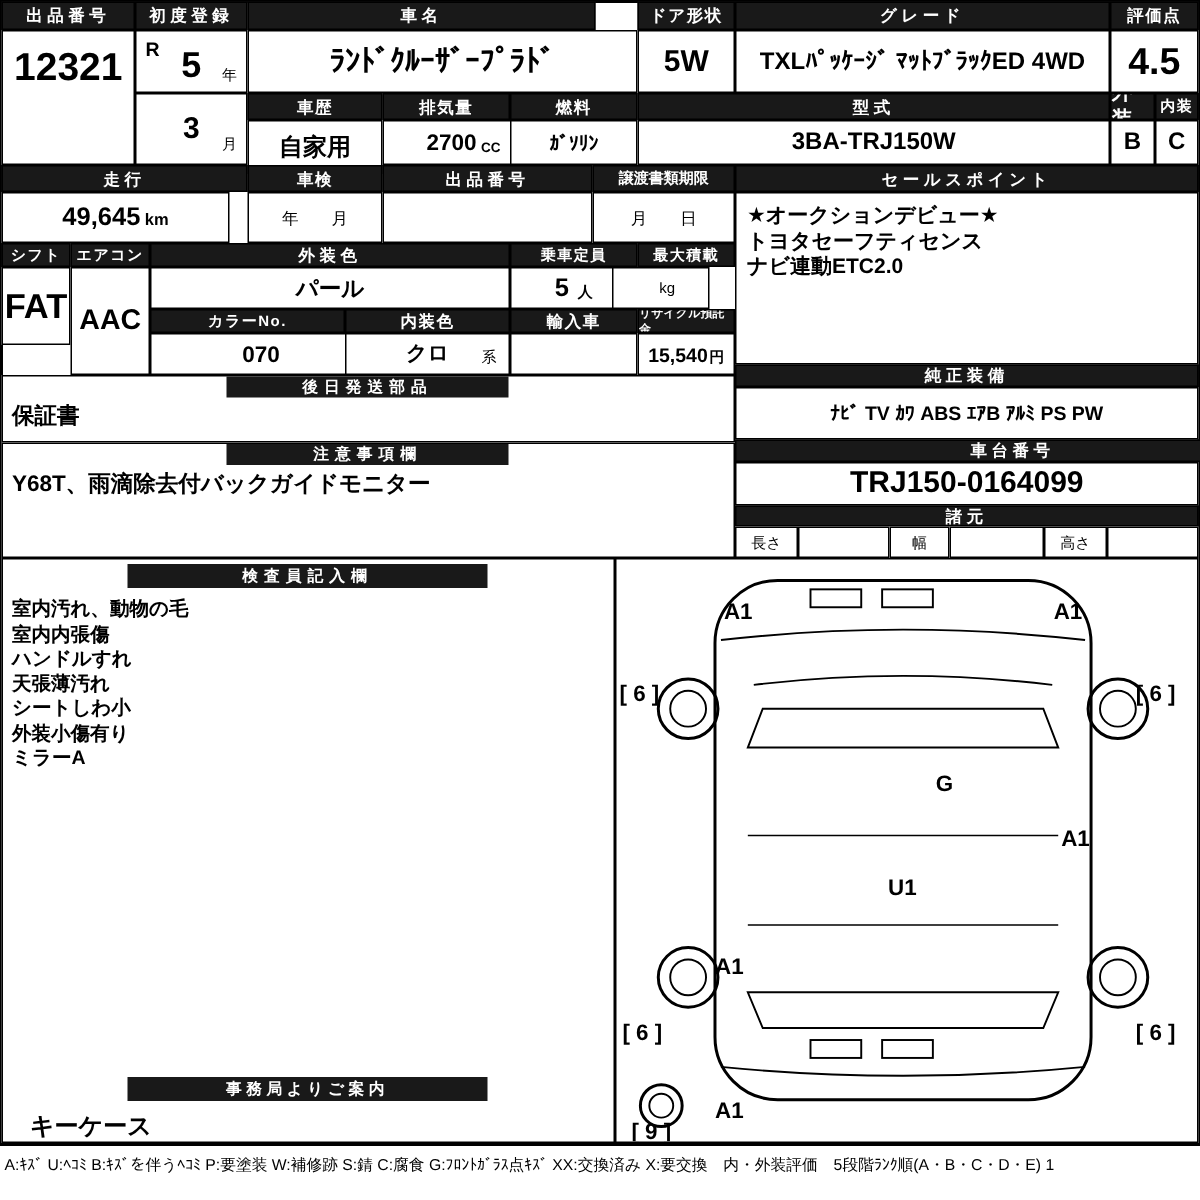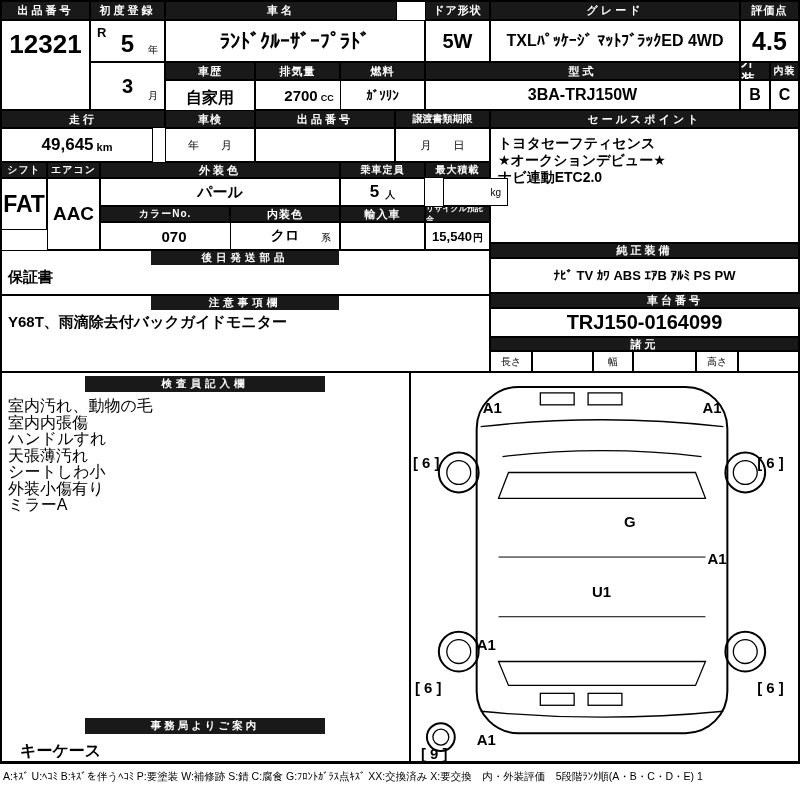--- a/index.html
+++ b/index.html
@@ -8,21 +8,21 @@
   .sheet { position:absolute; left:0; top:0; width:800px; height:800px; background:#fff; overflow:hidden; }
   .frame { position:absolute; left:0; top:0; width:800px; height:764px; border:2px solid #000; }
   .cell { position:absolute; border:1px solid #000; display:flex; align-items:center; justify-content:center; overflow:hidden; background:#fff; }
   .hdr { background:var(--hdr-bg,#191919); color:#fff; font-size:11px; font-weight:bold; letter-spacing:3px; }
   .hdr.tight { letter-spacing:1px; }
   .val { font-weight:bold; }
   .strip { position:absolute; background:var(--hdr-bg,#191919); color:#fff; font-size:10.5px; font-weight:bold;
     letter-spacing:4px; display:flex; align-items:center; justify-content:center; z-index:2; }
   .freeText { position:absolute; font-weight:bold; z-index:2; white-space:nowrap; }
   .sp-line { font-size:14px; font-weight:bold; line-height:17px; white-space:nowrap; }
-  .insp-line { font-size:16px; font-weight:normal; line-height:16.5px; white-space:nowrap; }
+  .insp-line { font-size:13px; font-weight:bold; line-height:16.5px; white-space:nowrap; }
   .spec-label { font-size:10px; }
   .unit { font-weight:bold; }
   svg .ol { fill:none; stroke:#000; }
   #diag-ann text { font-weight:bold; font-size:15px; fill:#000; }
   .legend { position:absolute; font-size:10.5px; white-space:nowrap; }
 </style>
 </head>
 <body>
 
 <div class="sheet">
@@ -84,39 +84,39 @@
   <div class="cell" style="left:165px;top:128px;width:90px;height:34px;font-size:11px">年　　月</div>
 
   <div class="cell hdr" style="left:255px;top:110px;width:140px;height:18px">出品番号</div>
   <div class="cell" style="left:255px;top:128px;width:140px;height:34px"></div>
 
   <div class="cell hdr" style="left:395px;top:110px;width:95px;height:18px;font-size:10px;letter-spacing:0">譲渡書類期限</div>
   <div class="cell" style="left:395px;top:128px;width:95px;height:34px;font-size:11px">月　　日</div>
 
   <div class="cell hdr" style="left:490px;top:110px;width:309px;height:18px">セールスポイント</div>
   <div class="cell" style="left:490px;top:128px;width:309px;height:115px;flex-direction:column;align-items:flex-start;justify-content:flex-start;padding:6px 7px">
+      <div class="sp-line">★オークションデビュー★</div>
       <div class="sp-line">トヨタセーフティセンス</div>
-      <div class="sp-line">★オークションデビュー★</div>
       <div class="sp-line">ナビ連動ETC2.0</div>
     </div>
 
   <div class="cell hdr tight" style="left:1px;top:162px;width:46px;height:16px;font-size:10px">シフト</div>
   <div class="cell hdr tight" style="left:47px;top:162px;width:53px;height:16px;font-size:10px">エアコン</div>
   <div class="cell hdr" style="left:100px;top:162px;width:240px;height:16px">外装色</div>
   <div class="cell hdr tight" style="left:340px;top:162px;width:85px;height:16px;font-size:10px">乗車定員</div>
   <div class="cell hdr tight" style="left:425px;top:162px;width:65px;height:16px;font-size:10px">最大積載</div>
 
   <div class="cell val" style="left:1px;top:178px;width:46px;height:52px;font-size:23px">FAT</div>
   <div class="cell val" style="left:47px;top:178px;width:53px;height:72px;font-size:19px">AAC</div>
   <div class="cell val" style="left:100px;top:178px;width:240px;height:28px;font-size:15px">パール</div>
   <div class="cell val" style="left:340px;top:178px;width:85px;height:28px">
     <span style="font-size:17px">5</span>
     <span class="unit" style="font-size:10px;margin-left:6px;margin-top:5px">人</span>
   </div>
-  <div class="cell" style="left:443px;top:178px;width:65px;height:28px;justify-content:flex-end;padding-right:6px;font-size:10px">kg</div>
+  <div class="cell" style="left:408px;top:178px;width:65px;height:28px;justify-content:flex-end;padding-right:22px;font-size:10px">kg</div>
 
   <div class="cell hdr tight" style="left:100px;top:206px;width:130px;height:16px;font-size:10px">カラーNo.</div>
   <div class="cell hdr tight" style="left:230px;top:206px;width:110px;height:16px">内装色</div>
   <div class="cell hdr tight" style="left:340px;top:206px;width:85px;height:16px">輸入車</div>
   <div class="cell hdr" style="left:425px;top:206px;width:65px;height:16px;font-size:8px;letter-spacing:0">リサイクル預託金</div>
 
   <div class="cell val" style="left:100px;top:222px;width:148px;height:28px;font-size:15px">070</div>
   <div class="cell val" style="left:230px;top:222px;width:110px;height:28px;font-size:14px">
     <span>クロ</span>
     <span class="freeText" style="right:8px;top:8px;font-size:10px;font-weight:normal">系</span>

